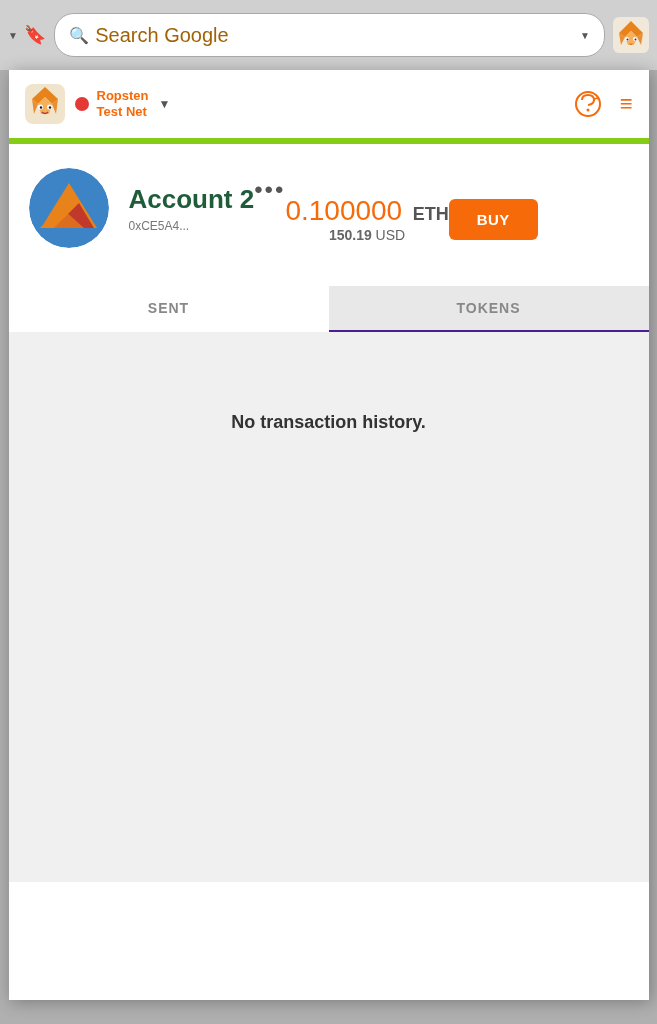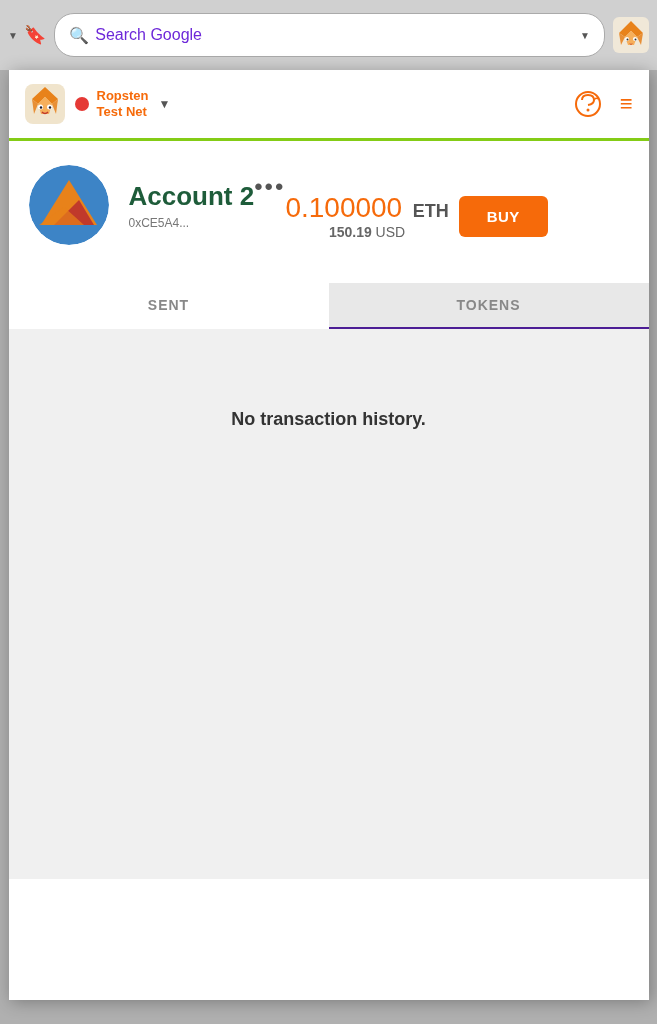--- a/index.html
+++ b/index.html
@@ -50,22 +50,22 @@
       height: 44px;
     }
 
     .search-bar .search-icon-inner {
       color: #4285f4;
       font-size: 16px;
       margin-right: 6px;
     }
 
     .search-bar-text {
-      font-size: 16px;
-      color: #6d28d9;
+      font-size: 20px;
+      color: #a16207;
       flex: 1;
     }
 
     .search-dropdown-arrow {
       font-size: 10px;
       color: #555;
     }
 
     .metamask-ext-icon {
       width: 36px;
@@ -83,21 +83,21 @@
       background: white;
       min-height: 930px;
       box-shadow: 2px 2px 16px rgba(0,0,0,0.3);
     }
 
     
     .mm-header {
       display: flex;
       align-items: center;
       padding: 14px 16px;
-      border-bottom: 3px solid #84cc16;
+      border-bottom: 6px solid #84cc16;
       background: white;
     }
 
     .mm-fox-logo {
       width: 40px;
       height: 40px;
       margin-right: 10px;
     }
 
     .network-indicator {
@@ -214,21 +214,20 @@
       color: #666;
       text-align: center;
     }
 
     .balance-usd-val {
       font-weight: 600;
     }
 
     .action-buttons {
       display: flex;
-      margin-left: 10px;
     }
 
     .btn-buy, .btn-send {
       background: #f66a0a;
       color: white;
       border: none;
       border-radius: 6px;
       padding: 12px 28px;
       font-size: 15px;
       font-weight: 700;

